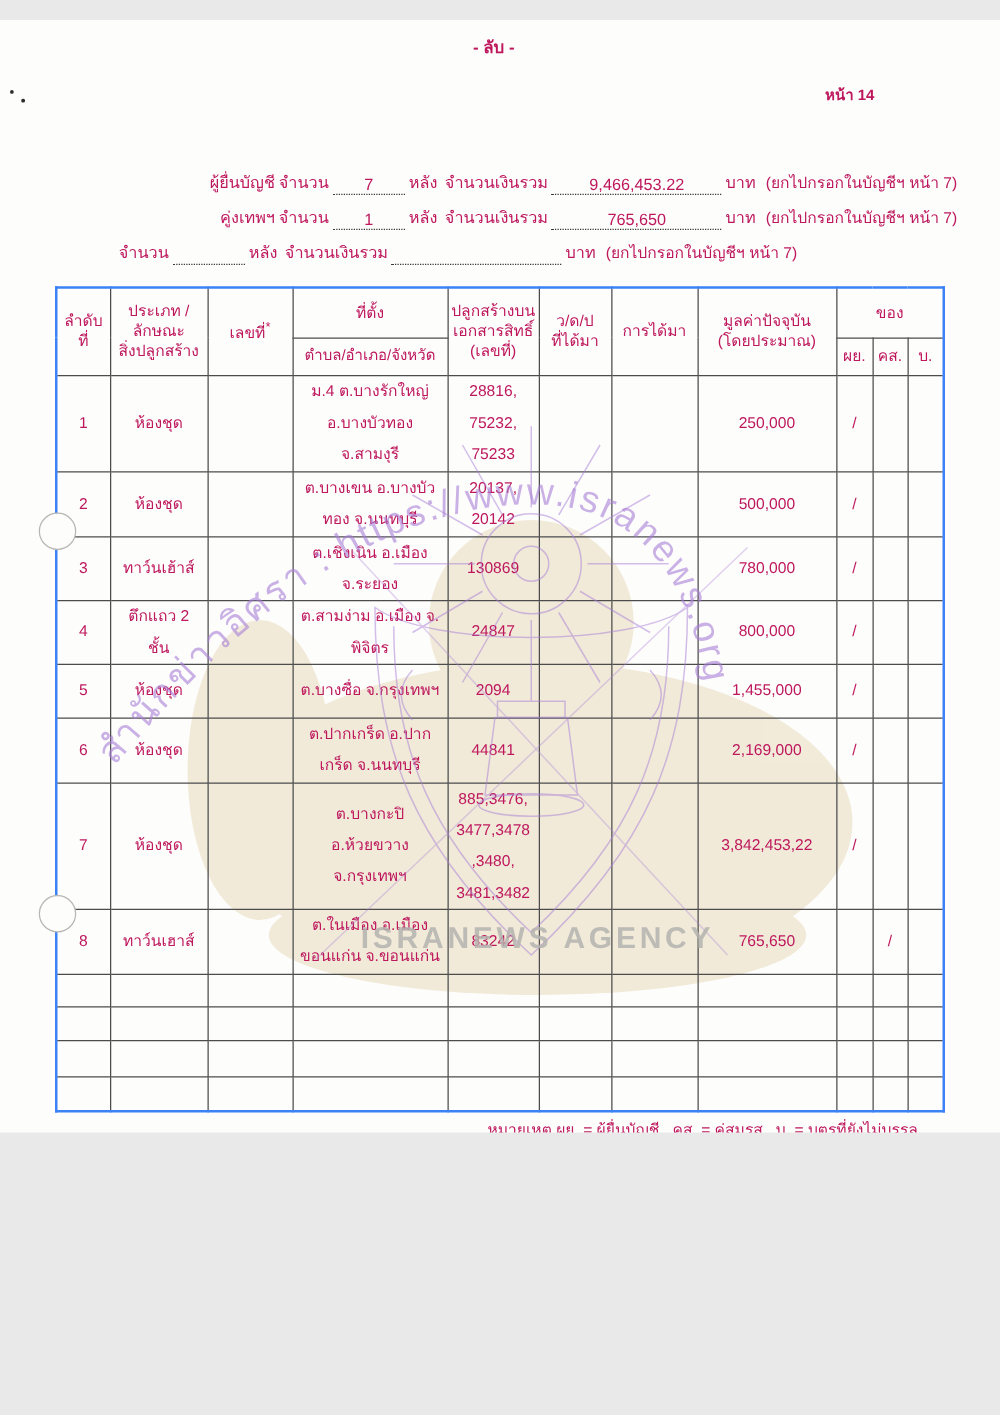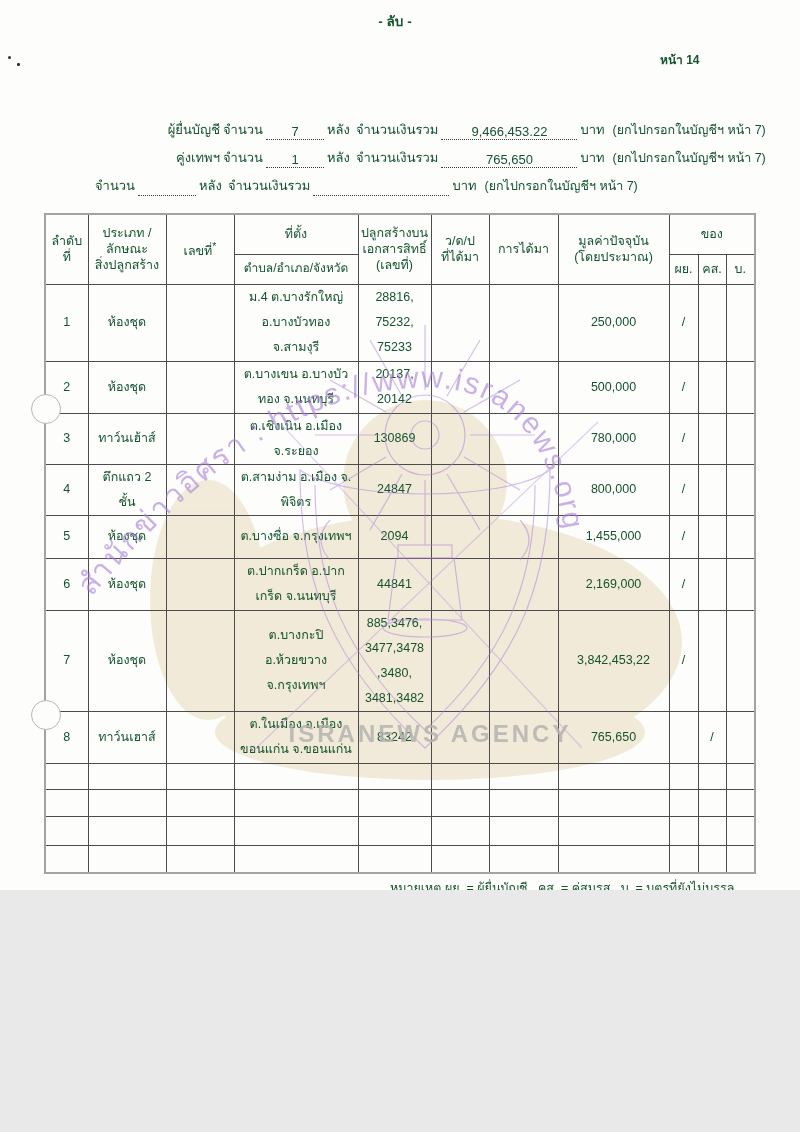--- a/index.html
+++ b/index.html
@@ -1,38 +1,38 @@
 <!DOCTYPE html>
 <html><head>
 <meta charset="utf-8">
 <style>
   html,body{margin:0;padding:0;background:#e9e9e9;}
-  .page{position:relative;width:800px;height:890px;margin:0 auto;background:#fdfdfc;
-        font-family:"Liberation Sans",sans-serif;color:#14532d;overflow:hidden;}
+  .page{position:relative;width:800px;height:890px;margin:16px auto;background:#fdfdfc;
+        font-family:"Liberation Sans",sans-serif;color:#be185d;overflow:hidden;}
   .abs{position:absolute;}
   .ml{white-space:pre-line;}
   
   .classification{top:10px;left:0;width:790px;text-align:center;font-size:13.5px;font-weight:bold;z-index:2;}
   .page-number{top:50px;left:660px;font-size:12px;z-index:2;font-weight:bold;}
   .doc-title{top:86px;left:0;width:800px;text-align:center;font-size:14.5px;font-weight:bold;z-index:2;}
   
   .summary{top:112px;left:92px;width:672px;z-index:2;font-size:13px;}
   .sum-row{display:flex;align-items:flex-end;height:28px;}
   .sum-label{width:128px;text-align:right;flex:none;}
   .sum-word{flex:none;margin:0 3px;}
   .dotted{flex:none;border-bottom:1.2px dotted #3a3a3a;text-align:center;font-size:13px;}
   .dot-count{width:58px;}
   .dot-total{width:136px;}
   .sum-note{flex:none;margin-left:5px;font-size:12.5px;}
   
   table.main{position:absolute;left:44px;top:213px;width:710px;border-collapse:collapse;
              table-layout:fixed;z-index:2;background:transparent;}
   table.main th,table.main td{border:1px solid #4c4c4c;font-weight:normal;font-size:12.5px;
              text-align:center;vertical-align:middle;padding:0 2px;}
-  table.main{border:2px solid #a3a3a3;}
+  table.main{border:2px solid #3b82f6;}
   table.main th{line-height:1.3;}
   table.main td{line-height:25px;}
   td.loc{text-align:left;padding-left:5px;}
   td.redact{border-top-style:hidden;border-bottom-style:hidden;}
   td.mark{font-size:13px;}
   
   .footnote{top:878px;left:390px;width:366px;text-align:left;font-size:12.5px;z-index:2;}
   .footnote .u{text-decoration:underline;}
   
   .signature{top:984px;left:368px;width:390px;display:flex;align-items:flex-end;font-size:13.5px;z-index:2;}

